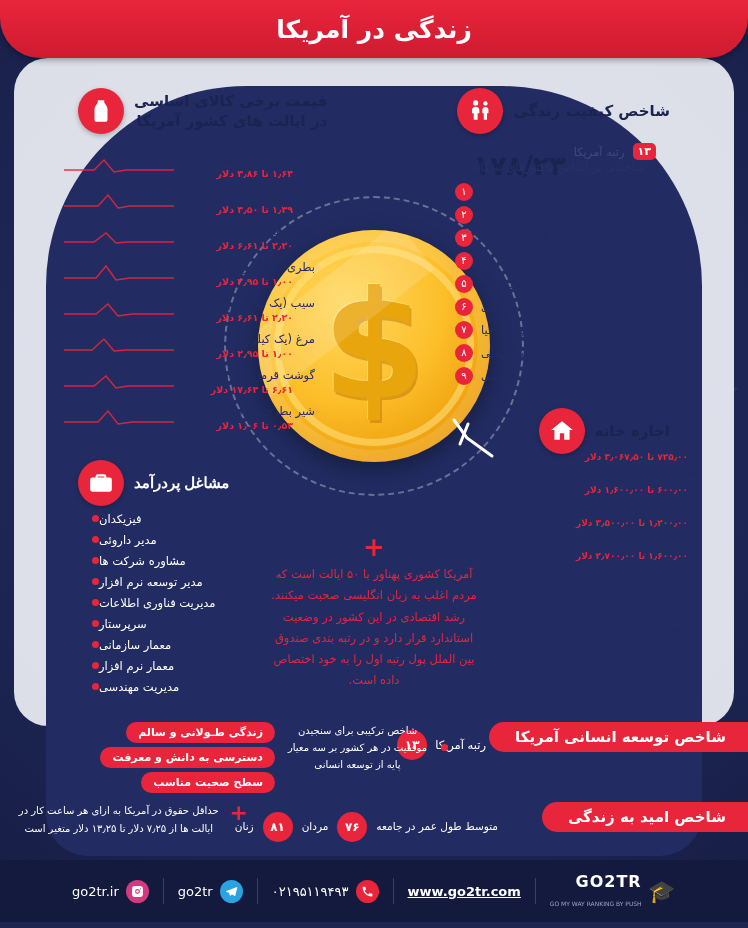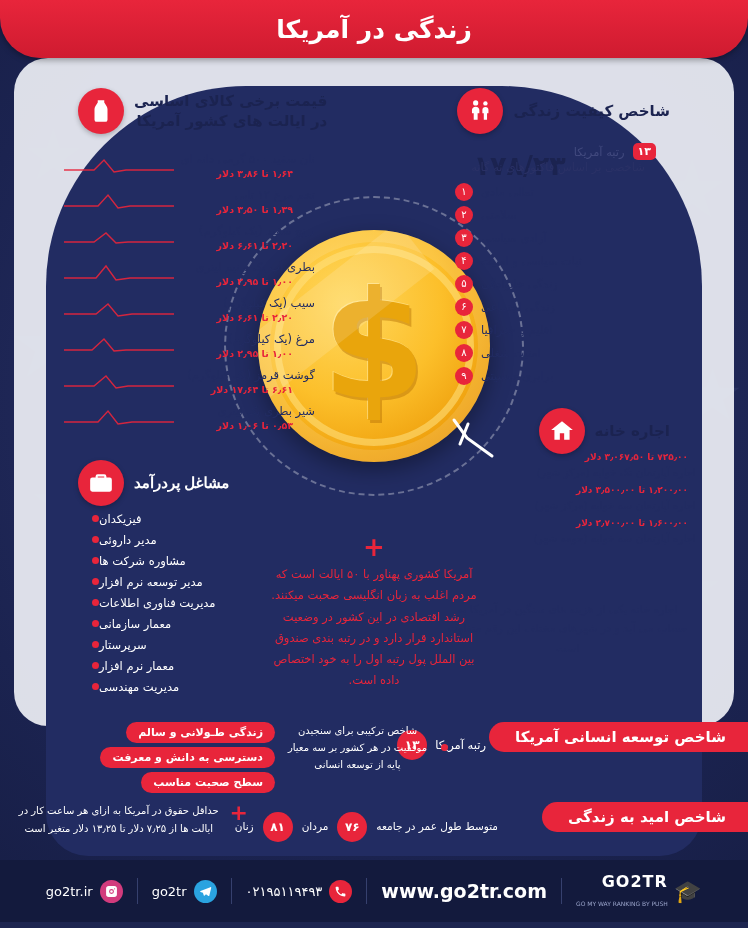--- a/index.html
+++ b/index.html
@@ -224,21 +224,21 @@
   .footer {
     position:absolute; bottom:0; left:0; right:0; height: 62px;
     background:#131a3d; display:flex; align-items:center; justify-content:center; gap:14px;
     z-index: 10;
   }
   .footer .logo { display:flex; align-items:center; gap:7px; color:#fff; }
   .footer .logo .mark { font-size: 22px; color:#cfd6ee; }
   .footer .logo .name { font-size: 16px; font-weight:bold; letter-spacing:1px; }
   .footer .logo .tiny { font-size: 6px; color:#9aa4ca; line-height:1.2; }
   .footer .sep { width:1px; height: 26px; background:#36406e; }
-  .footer .site { color:#fff; font-size: 19px; font-weight:bold; }
+  .footer .site { color:#fff; font-size: 13px; font-weight:bold;text-decoration:underline; }
   .footer .chip { display:flex; align-items:center; gap:7px; color:#fff; font-size:13px; }
   .icon-circle {
     width: 23px; height:23px; border-radius:50%; background:#e8253b;
     display:flex; align-items:center; justify-content:center;
   }
   .icon-circle svg { width: 13px; height:13px; fill:#fff; }
   .tg { background:#2aa3e0; }
   .ig { background:#d23b7d; }
 </style>
 </head>
@@ -395,20 +395,24 @@
           <path d="M12 3L2 11h3v9h5v-6h4v6h5v-9h3L12 3z"></path>
         </svg>
     </span>
   </div>
   <div class="rent-list">
     <div class="rent-row">
       <span class="val">۷۲۵٫۰۰ تا ۳٫۰۶۷٫۵۰ دلار</span>
       <span class="name">اجاره آپارتمان تک خوابه (مرکز شهر)</span>
     </div>
     <div class="rent-row">
+      <span class="val">۶۰۰٫۰۰ تا ۱٫۶۰۰٫۰۰ دلار</span>
+      <span class="name">اجاره آپارتمان تک خوابه (حومه شهر)</span>
+    </div>
+    <div class="rent-row">
       <span class="val">۱٫۲۰۰٫۰۰ تا ۳٫۵۰۰٫۰۰ دلار</span>
       <span class="name">اجاره آپارتمان سه خوابه (مرکز شهر)</span>
     </div>
     <div class="rent-row">
       <span class="val">۱٫۶۰۰٫۰۰ تا ۲٫۷۰۰٫۰۰ دلار</span>
       <span class="name">اجاره آپارتمان سه خوابه (حومه شهر)</span>
     </div>
   </div>
   <div class="rent-note">اجاره خانه یکی از هزینه های سنگین در آمریکا به حساب می آید و در شهرهای مختلف این رقم متفاوت است</div>
 
@@ -435,25 +439,25 @@
       </div>
     <div class="job-row">
         <span class="lbl" style="color:#fff">مدیر توسعه نرم افزار</span>
         <span class="dot"></span>
       </div>
     <div class="job-row">
         <span class="lbl" style="color:#fff">مدیریت فناوری اطلاعات</span>
         <span class="dot"></span>
       </div>
     <div class="job-row">
+        <span class="lbl" style="color:#fff">سرپرستار</span>
+        <span class="dot"></span>
+      </div>
+    <div class="job-row">
         <span class="lbl" style="color:#fff">معمار سازمانی</span>
-        <span class="dot"></span>
-      </div>
-    <div class="job-row">
-        <span class="lbl" style="color:#fff">سرپرستار</span>
         <span class="dot"></span>
       </div>
     <div class="job-row">
         <span class="lbl" style="color:#fff">معمار نرم افزار</span>
         <span class="dot"></span>
       </div>
     <div class="job-row">
         <span class="lbl" style="color:#fff">مدیریت مهندسی</span>
         <span class="dot"></span>
       </div>

